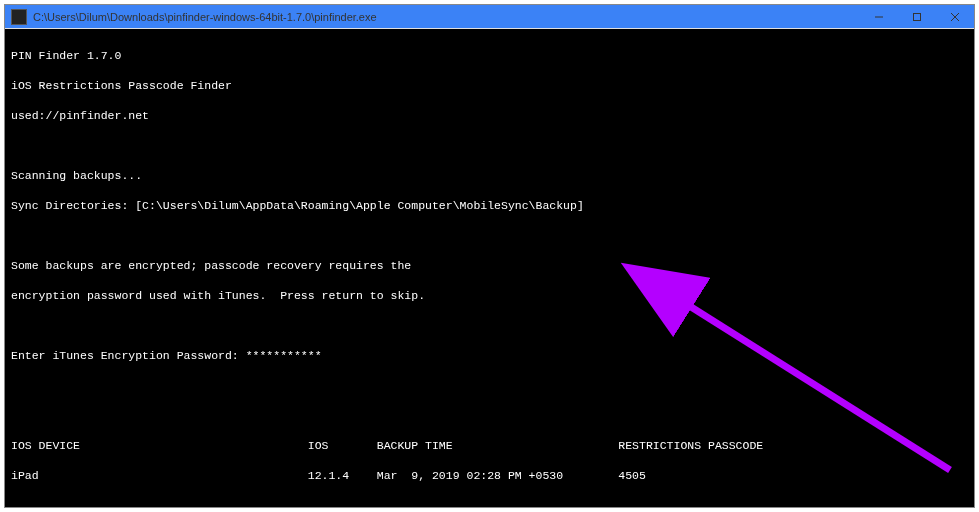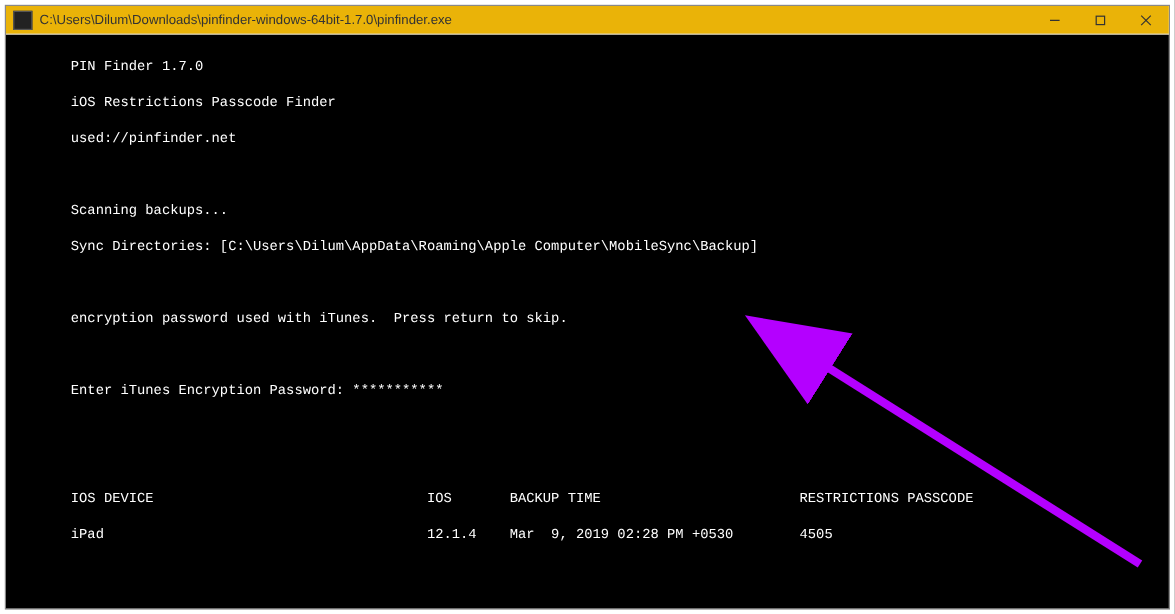--- a/index.html
+++ b/index.html
@@ -17,21 +17,21 @@
     left: 4px;
     width: 971px;
     height: 504px;
     border: 1px solid #888;
     background: #fff;
     display: flex;
     flex-direction: column;
   }
   .titlebar {
     height: 24px;
-    background: #eab308;
+    background: #3b82f6;
     display: flex;
     align-items: center;
     border-bottom: 1px solid #e0e0e0;
     font-size: 11px;
     color: #333;
   }
   .title-icon {
     width: 16px;
     height: 16px;
     margin: 0 6px;
@@ -61,21 +61,21 @@
     background: #000;
     color: #fff;
     font-family: "Consolas", "Courier New", monospace;
     font-size: 11.5px;
     line-height: 15px;
     padding: 4px 6px;
     white-space: pre;
     overflow: hidden;
     position: relative;
   }
-  .line { white-space: pre; margin-left: 48px; }
+  .line { white-space: pre; }
   .arrow-overlay {
     position: absolute;
     top: 0; left: 0;
     pointer-events: none;
   }
 </style>
 </head>
 <body>
 
 <div class="window">
@@ -103,20 +103,21 @@
   </div>
 
   <div class="console">
 <div class="line">PIN Finder 1.7.0</div>
 <div class="line">iOS Restrictions Passcode Finder</div>
 <div class="line">used://pinfinder.net</div>
 <div class="line"> </div>
 <div class="line">Scanning backups...</div>
 <div class="line">Sync Directories: [C:\Users\Dilum\AppData\Roaming\Apple Computer\MobileSync\Backup]</div>
 <div class="line"> </div>
+<div class="line">Some backups are encrypted; passcode recovery requires the</div>
 <div class="line">encryption password used with iTunes.  Press return to skip.</div>
 <div class="line"> </div>
 <div class="line">Enter iTunes Encryption Password: ***********</div>
 <div class="line"> </div>
 <div class="line"> </div>
 <div class="line">IOS DEVICE                                 IOS       BACKUP TIME                        RESTRICTIONS PASSCODE</div>
 <div class="line">iPad                                       12.1.4    Mar  9, 2019 02:28 PM +0530        4505</div>
 
 
 

